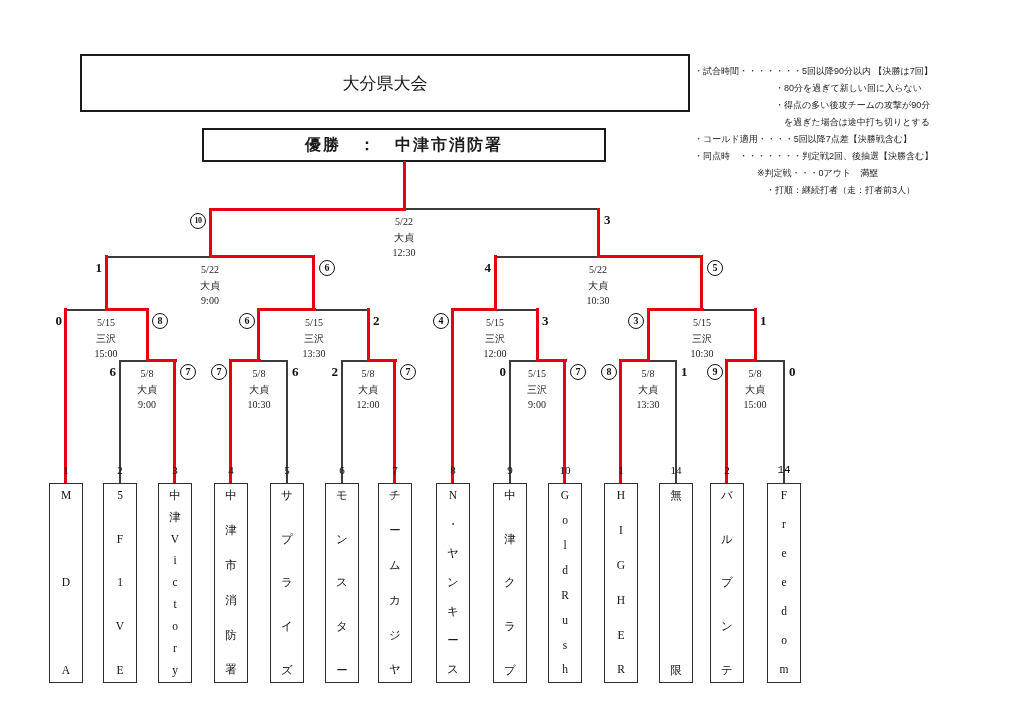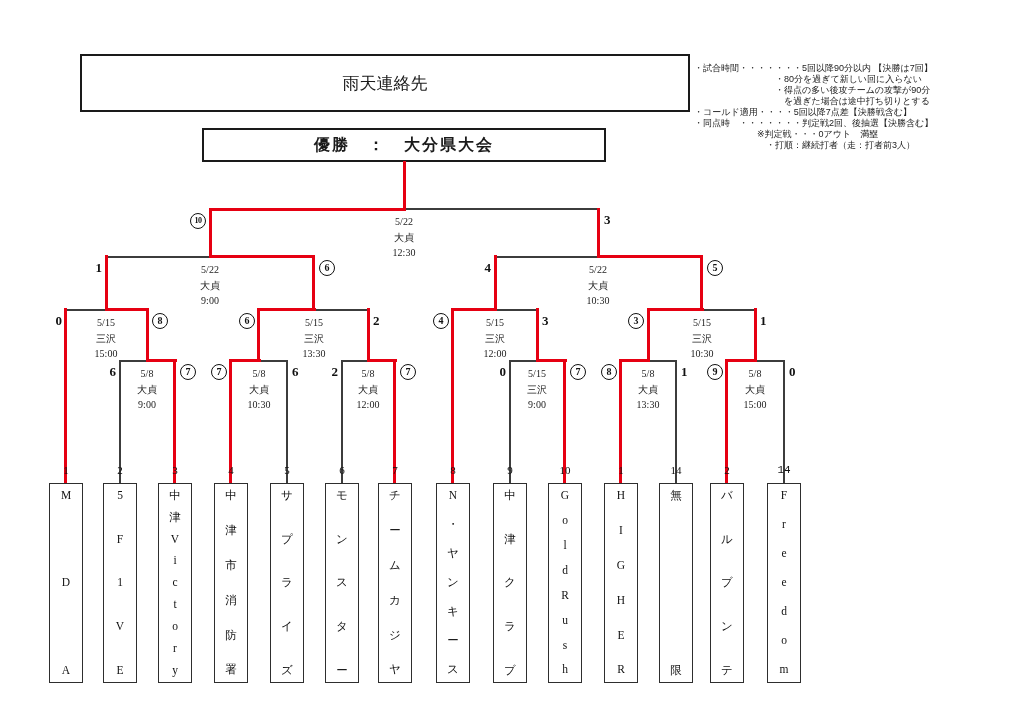--- a/index.html
+++ b/index.html
@@ -6,21 +6,21 @@
   .stage{position:relative;width:1024px;height:724px;background:#fff;overflow:hidden;
          font-family:"Liberation Serif","DejaVu Serif",serif;color:#1a1a1a;}
   .box{position:absolute;border:2px solid #1a1a1a;background:#fff;box-sizing:border-box;}
   .title-box{left:80px;top:54px;width:610px;height:58px;display:flex;flex-direction:column;
              align-items:center;justify-content:center;text-align:center;}
   .title-l1{font-size:19px;letter-spacing:0.5px;}
   .title-l2{font-size:17px;margin-top:1px;}
   .champ-box{left:202px;top:128px;width:404px;height:34px;display:flex;align-items:center;justify-content:center;}
   .champ-txt{font-family:"Liberation Sans","DejaVu Sans",sans-serif;font-weight:bold;font-size:16px;letter-spacing:2px;}
   .notes{position:absolute;font-family:"Liberation Sans","DejaVu Sans",sans-serif;
-         font-size:9px;line-height:11px;white-space:pre-line;color:#222;}
+         font-size:9px;line-height:17px;white-space:pre-line;color:#222;}
   .hl{position:absolute;background:#3c3c3c;height:2px;}
   .vl{position:absolute;background:#3c3c3c;width:2px;}
   .hr{position:absolute;background:var(--red,#e60012);height:3px;}
   .vr{position:absolute;background:var(--red,#e60012);width:3px;}
   .mlabel{position:absolute;width:70px;text-align:center;font-size:10px;line-height:15.5px;color:#222;}
   .sc{position:absolute;width:24px;font-family:"Liberation Serif","DejaVu Serif",serif;
       font-weight:bold;font-size:13px;color:#111;}
   .sc.L{text-align:right;} .sc.R{text-align:left;}
   .circ{display:inline-flex;width:14px;height:14px;border:1.5px solid #111;border-radius:50%;
         align-items:center;justify-content:center;font-size:10px;line-height:1;}
@@ -30,25 +30,25 @@
         box-sizing:border-box;display:flex;flex-direction:column;align-items:center;
         justify-content:space-between;padding:6px 0;font-size:11.5px;color:#111;}
   .tbox span{display:block;line-height:1;}
 </style>
 </head>
 <body>
 
 <div class="stage">
 
   <div class="box title-box">
-    <div class="title-l2">雨天連絡先</div>
+    <div class="title-l2">大分県大会</div>
   </div>
 
   <div class="box champ-box">
-    <div class="champ-txt">優勝　：　大分県大会</div>
+    <div class="champ-txt">優勝　：　中津市消防署</div>
   </div>
 
   <div class="notes" style="left:694px;top:63px;width:326px;">・試合時間・・・・・・・5回以降90分以内 【決勝は7回】
 　　　　　　　　　・80分を過ぎて新しい回に入らない
 　　　　　　　　　・得点の多い後攻チームの攻撃が90分
 　　　　　　　　　　を過ぎた場合は途中打ち切りとする
 ・コールド適用・・・・5回以降7点差【決勝戦含む】
 ・同点時　・・・・・・・判定戦2回、後抽選【決勝含む】
 　　　　　　　※判定戦・・・0アウト　満塁
 　　　　　　　　・打順：継続打者（走：打者前3人）</div>

